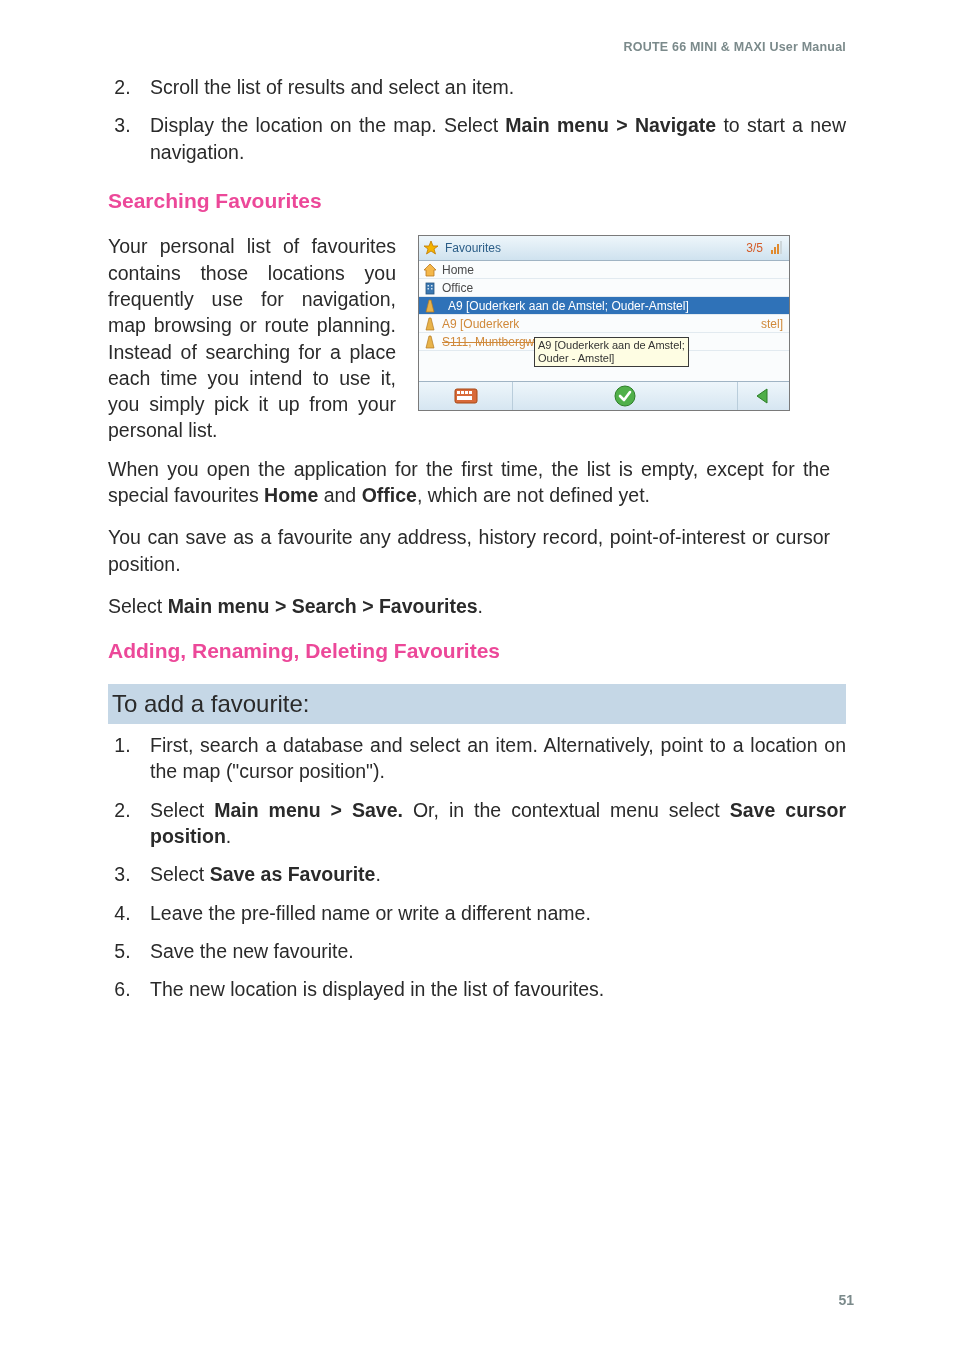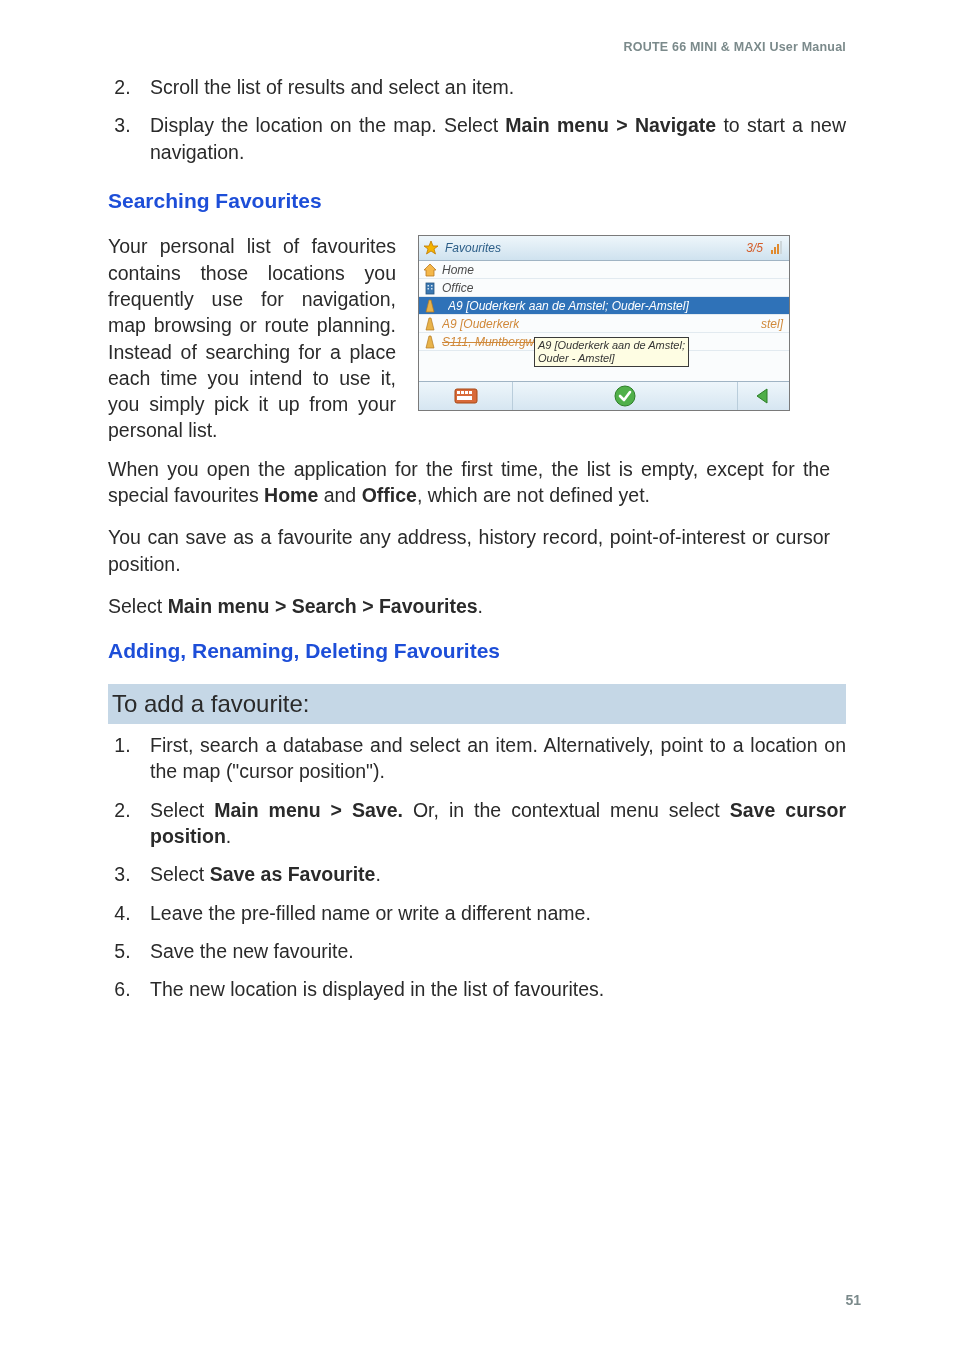--- a/index.html
+++ b/index.html
@@ -42,50 +42,49 @@
     margin: 6px 0 0 0;
     padding-left: 28px;
   }
   ol.addol > li {
     padding-left: 14px;
     margin-bottom: 12px;
     text-align: justify;
     margin-top: 8px;
   }
   .h2 {
-    color: #1d4ed8;
+    color: #ec4899;
     font-weight: bold;
     font-size: 21px;
     margin: 18px 0 18px 0;
   }
   .para {
     margin: 0 16px 16px 0;
     text-align: justify;
   }
   .wrap-para {
     margin: 0 0 12px 0;
     text-align: justify;
   }
   .float-block {
     float: right;
     width: 428px;
     height: 176px;
     margin: 2px 0 10px 22px;
-    font-style: italic;
   }
   .clear { clear: both; }
   .subhead-bar {
     background: #c5d7e6;
     padding: 4px 8px 4px 4px;
     margin: 8px 0 6px 0;
     font-size: 24px;
   }
   .pagenum {
     position: absolute;
-    right: 93px;
+    right: 100px;
     bottom: 44px;
     font-size: 14px;
     font-weight: bold;
     color: #7b8a8b;
   }
 
   
   .shot {
     width: 372px;
     height: 176px;

